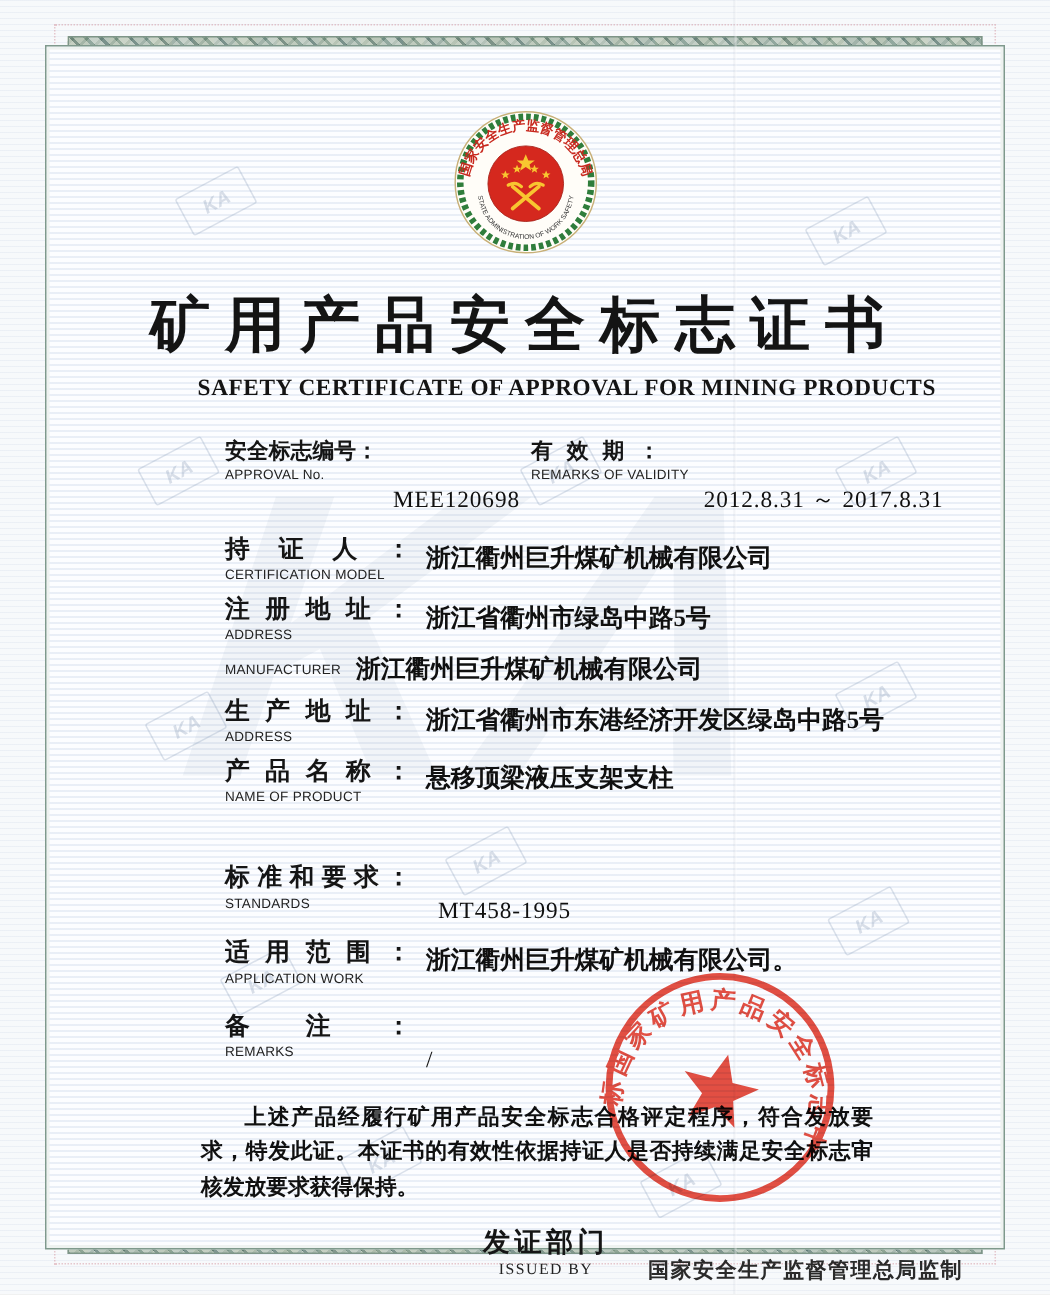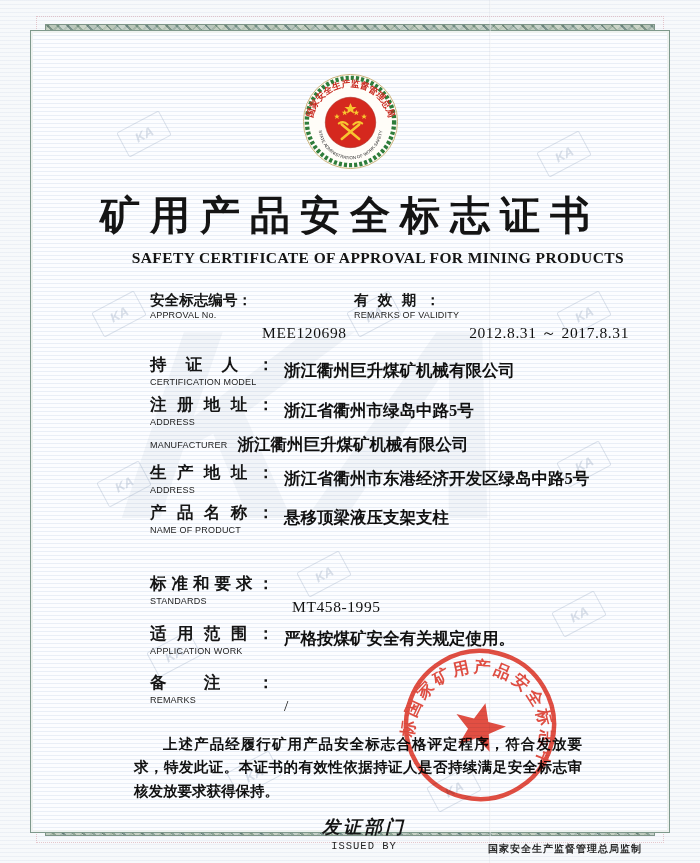--- a/index.html
+++ b/index.html
@@ -70,29 +70,29 @@
     font-family:Liberation Sans, sans-serif; white-space:nowrap;
   }
   .val { padding-left:10px; font-size:16.5px; font-weight:600; color:#101010; white-space:nowrap; line-height:1.25; }
   .val-code { font-weight:400; letter-spacing:.6px; font-size:15.5px; padding-top:1px;margin-top:31px; }
   .sec2 { margin-top:30px; }
   .statement {
     margin:18px 0 0 58px; width:448px; font-size:14.5px; font-weight:600;
     line-height:1.62; color:#101010; text-indent:2em; text-align:justify;
   }
   .issued { text-align:center; transform:translateX(14px); margin-top:12px; }
-  .issued-cn { font-size:18px; font-weight:700; letter-spacing:3px; color:#151515;font-style:italic; }
-  .issued-en { font-size:10.5px; letter-spacing:1px; color:#222; font-family:Liberation Mono, monospace; margin-top:1px; }
+  .issued-cn { font-size:18px; font-weight:700; letter-spacing:3px; color:#151515; }
+  .issued-en { font-size:10.5px; letter-spacing:1px; color:#222; font-family:Liberation Serif, serif; margin-top:1px; }
   .issue-date { margin:14px 0 0 316px; font-size:15.5px; font-weight:600; color:#101010; }
   .seal {
     position:absolute; left:399px; top:644px; width:162px; height:162px;
     mix-blend-mode:multiply; opacity:.9; transform:rotate(14deg); pointer-events:none;
   }
   .footer-note {
-    position:absolute; right:58px; bottom:7px; font-size:10px; font-weight:700;
+    position:absolute; right:58px; bottom:7px; font-size:14px; font-weight:700;
     letter-spacing:1px; color:#2a2a2a;
   }
 </style>
 </head>
 <body>
 
 <div class="sheet">
 
   <div class="frame"></div>
   <div class="paper"></div>
@@ -237,21 +237,21 @@
         <span class="len">STANDARDS</span>
       </span>
       <span class="val val-code" style="padding-left:18px;">MT458-1995</span>
     </div>
 
     <div class="frow">
       <span class="lab">
         <span class="lcn">适用范围：</span>
         <span class="len">APPLICATION WORK</span>
       </span>
-      <span class="val">严格按煤矿安全有关规定使用。</span>
+      <span class="val">浙江衢州巨升煤矿机械有限公司。</span>
     </div>
 
     <div class="frow">
       <span class="lab">
         <span class="lcn">备注：</span>
         <span class="len">REMARKS</span>
       </span>
       <span class="val val-code">/</span>
     </div>
 

